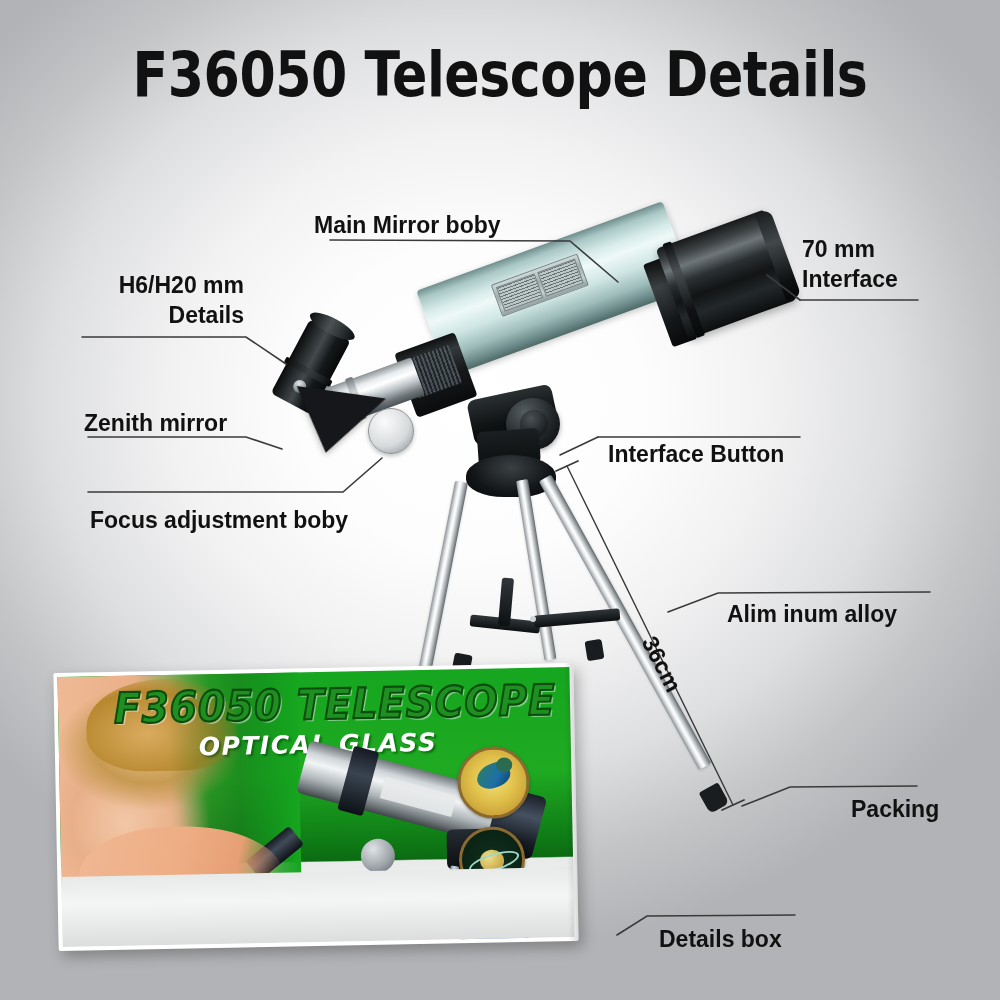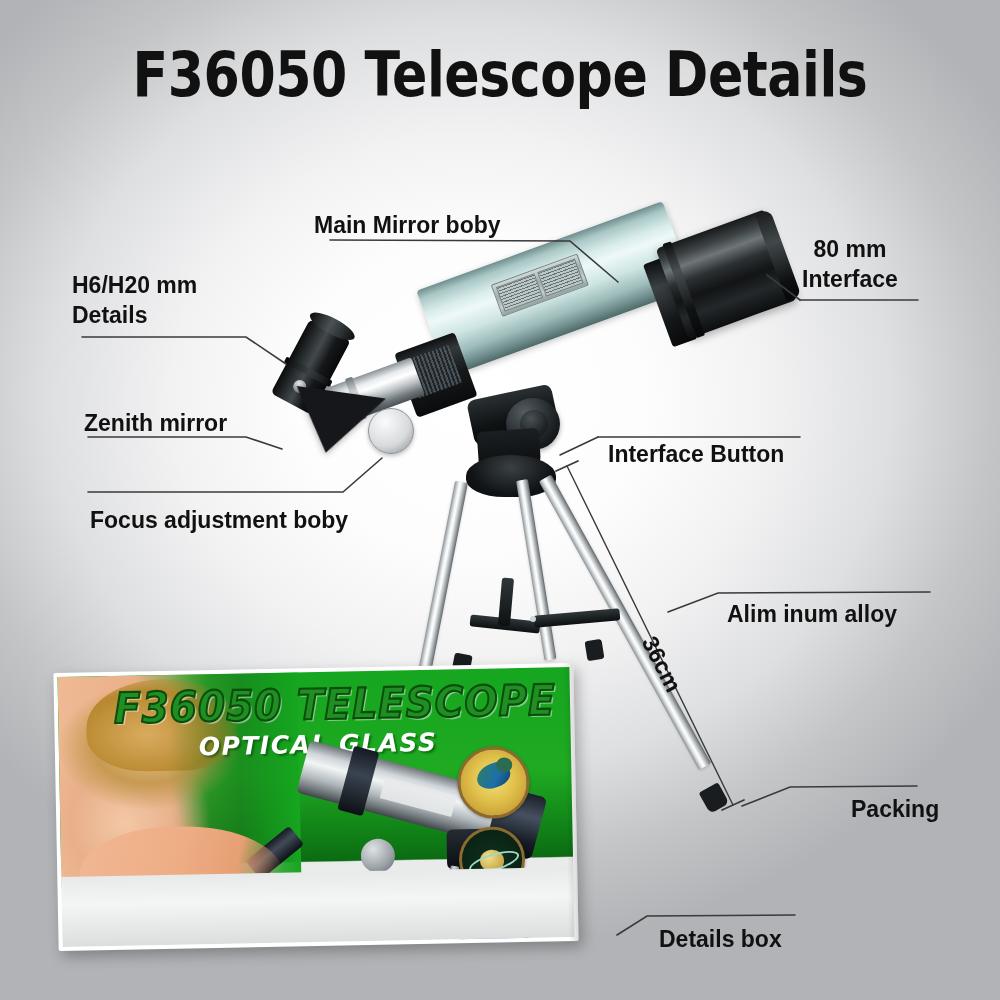--- a/index.html
+++ b/index.html
@@ -17,24 +17,24 @@
   #title{
     position:absolute;left:0;top:38px;width:1000px;text-align:center;
     font-family:"DejaVu Sans Condensed","Liberation Sans",sans-serif;
     font-weight:bold;font-size:63px;letter-spacing:-0.5px;color:#111;
     transform:scaleX(0.92);transform-origin:50% 50%;
     white-space:nowrap;
   }
   
   .lbl{
     position:absolute;font-weight:bold;color:#111;
-    font-size:23px;line-height:1.28;white-space:nowrap;text-align:center;
+    font-size:23px;line-height:1.28;white-space:nowrap;
   }
   .lbl.two{line-height:1.3;}
-  .ctr{text-align:left;}
+  .ctr{text-align:right;}
   
   #leaders{position:absolute;left:0;top:0;width:1000px;height:1000px;pointer-events:none;}
 
   
   #scope{position:absolute;left:0;top:0;width:1000px;height:1000px;}
 
   .tube{
     position:absolute;border-radius:8px;
   }
   
@@ -392,21 +392,21 @@
   <div class="lbl two ctr" style="left:72px;top:271px;width:172px;">
     <div>H6/H20 mm</div>
     <div>Details</div>
   </div>
 
   <div class="lbl" style="left:84px;top:409px;">Zenith mirror</div>
 
   <div class="lbl" style="left:90px;top:506px;">Focus adjustment boby</div>
 
   <div class="lbl two" style="left:802px;top:235px;">
-    <div>80 mm</div>
+    <div>70 mm</div>
     <div>Interface</div>
   </div>
 
   <div class="lbl" style="left:608px;top:440px;">Interface Button</div>
 
   <div class="lbl" style="left:727px;top:600px;">Alim inum alloy</div>
 
   <div class="lbl" style="left:851px;top:795px;">Packing</div>
 
   <div class="lbl" style="left:659px;top:925px;">Details box</div>

